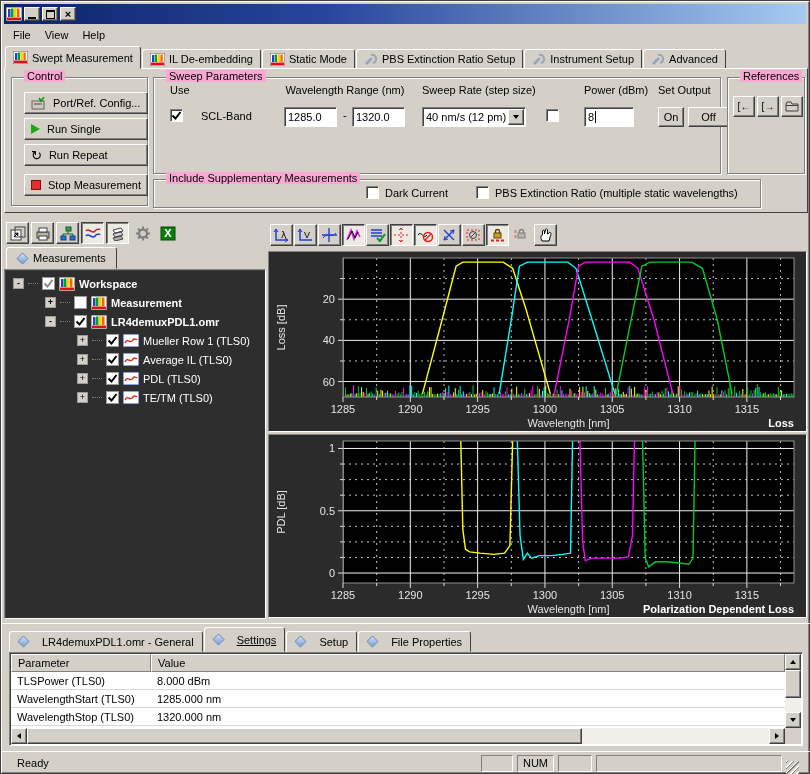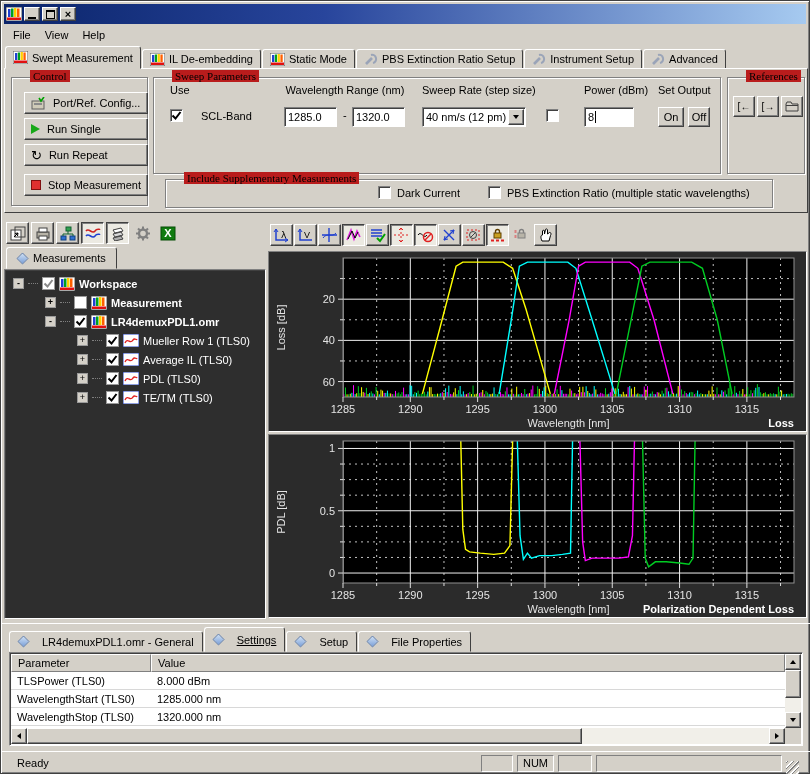--- a/index.html
+++ b/index.html
@@ -24,21 +24,21 @@
   .menu-item{padding:2px 7px;}
   
   .tabstrip{left:4px;top:45px;width:800px;height:23px;display:flex;align-items:flex-end;}
   .tab{height:20px;display:flex;align-items:center;gap:4px;padding:0 7px;background:#d4d0c8;
     border:1px solid;border-color:#ffffff #404040 #d4d0c8 #ffffff;border-radius:3px 3px 0 0;margin-right:1px;}
   .tab.active{height:23px;position:relative;z-index:3;border-bottom-color:#d4d0c8;}
   .tabpage{left:3px;top:67px;width:804px;height:145px;background:#d4d0c8;
     border:1px solid;border-color:#ffffff #404040 #404040 #ffffff;z-index:2;}
   
   .gbox{position:absolute;border:1px solid #808080;box-shadow:1px 1px 0 #ffffff, inset 1px 1px 0 #ffffff;}
-  .gbox>.legend{position:absolute;top:-8px;left:18px;background:#b91c1c;padding:0 3px;font-family:Liberation Serif, serif;}
+  .gbox>.legend{position:absolute;top:-8px;left:12px;background:#f9a8d4;padding:0 3px;}
   
   .cbtn{position:absolute;left:12px;width:124px;height:22px;padding-left:6px;gap:7px;font-size:11px;}
   .play{width:0;height:0;border-left:9px solid #18a818;border-top:5px solid transparent;border-bottom:5px solid transparent;}
   .stopsq{width:10px;height:10px;background:#e03030;border:1px solid #801010;}
   .repeat{font-size:13px;line-height:11px;}
   
   .field{background:#fff;border:1px solid;border-color:#808080 #ffffff #ffffff #808080;box-shadow:inset 1px 1px 0 #404040;
     padding:2px 3px;height:20px;display:flex;align-items:center;}
   .cb{width:13px;height:13px;background:#fff;border:1px solid;border-color:#808080 #ffffff #ffffff #808080;
     box-shadow:inset 1px 1px 0 #404040;display:inline-flex;align-items:center;justify-content:center;flex:none;}
@@ -240,26 +240,26 @@
           </span>
       </div>
       <span class="abs cb" style="left:392px;top:31px;"></span>
       <div class="abs field" style="left:430px;top:29px;width:50px;">
           <span>8</span>
           <span class="caret"></span>
         </div>
       <div class="abs btn" style="left:504px;top:29px;width:26px;height:20px;justify-content:center;">
           <span>On</span>
         </div>
-      <div class="abs btn" style="left:534px;top:29px;width:22px;height:20px;justify-content:center;">
+      <div class="abs btn" style="left:534px;top:29px;width:41px;height:20px;justify-content:center;">
           <span>Off</span>
         </div>
     </div>
 
-    <div class="gbox" style="left:148px;top:110px;width:608px;height:29px;margin-left:12px;">
+    <div class="gbox" style="left:148px;top:110px;width:608px;height:29px;">
       <span class="legend">Include Supplementary Measurements</span>
       <span class="abs" style="left:212px;top:6px;display:flex;align-items:center;gap:6px;">
         <span class="cb"></span>
         <span class="lbl">Dark Current</span>
       </span>
       <span class="abs" style="left:322px;top:6px;display:flex;align-items:center;gap:6px;">
         <span class="cb"></span>
         <span class="lbl">PBS Extinction Ratio (multiple static wavelengths)</span>
       </span>
     </div>

